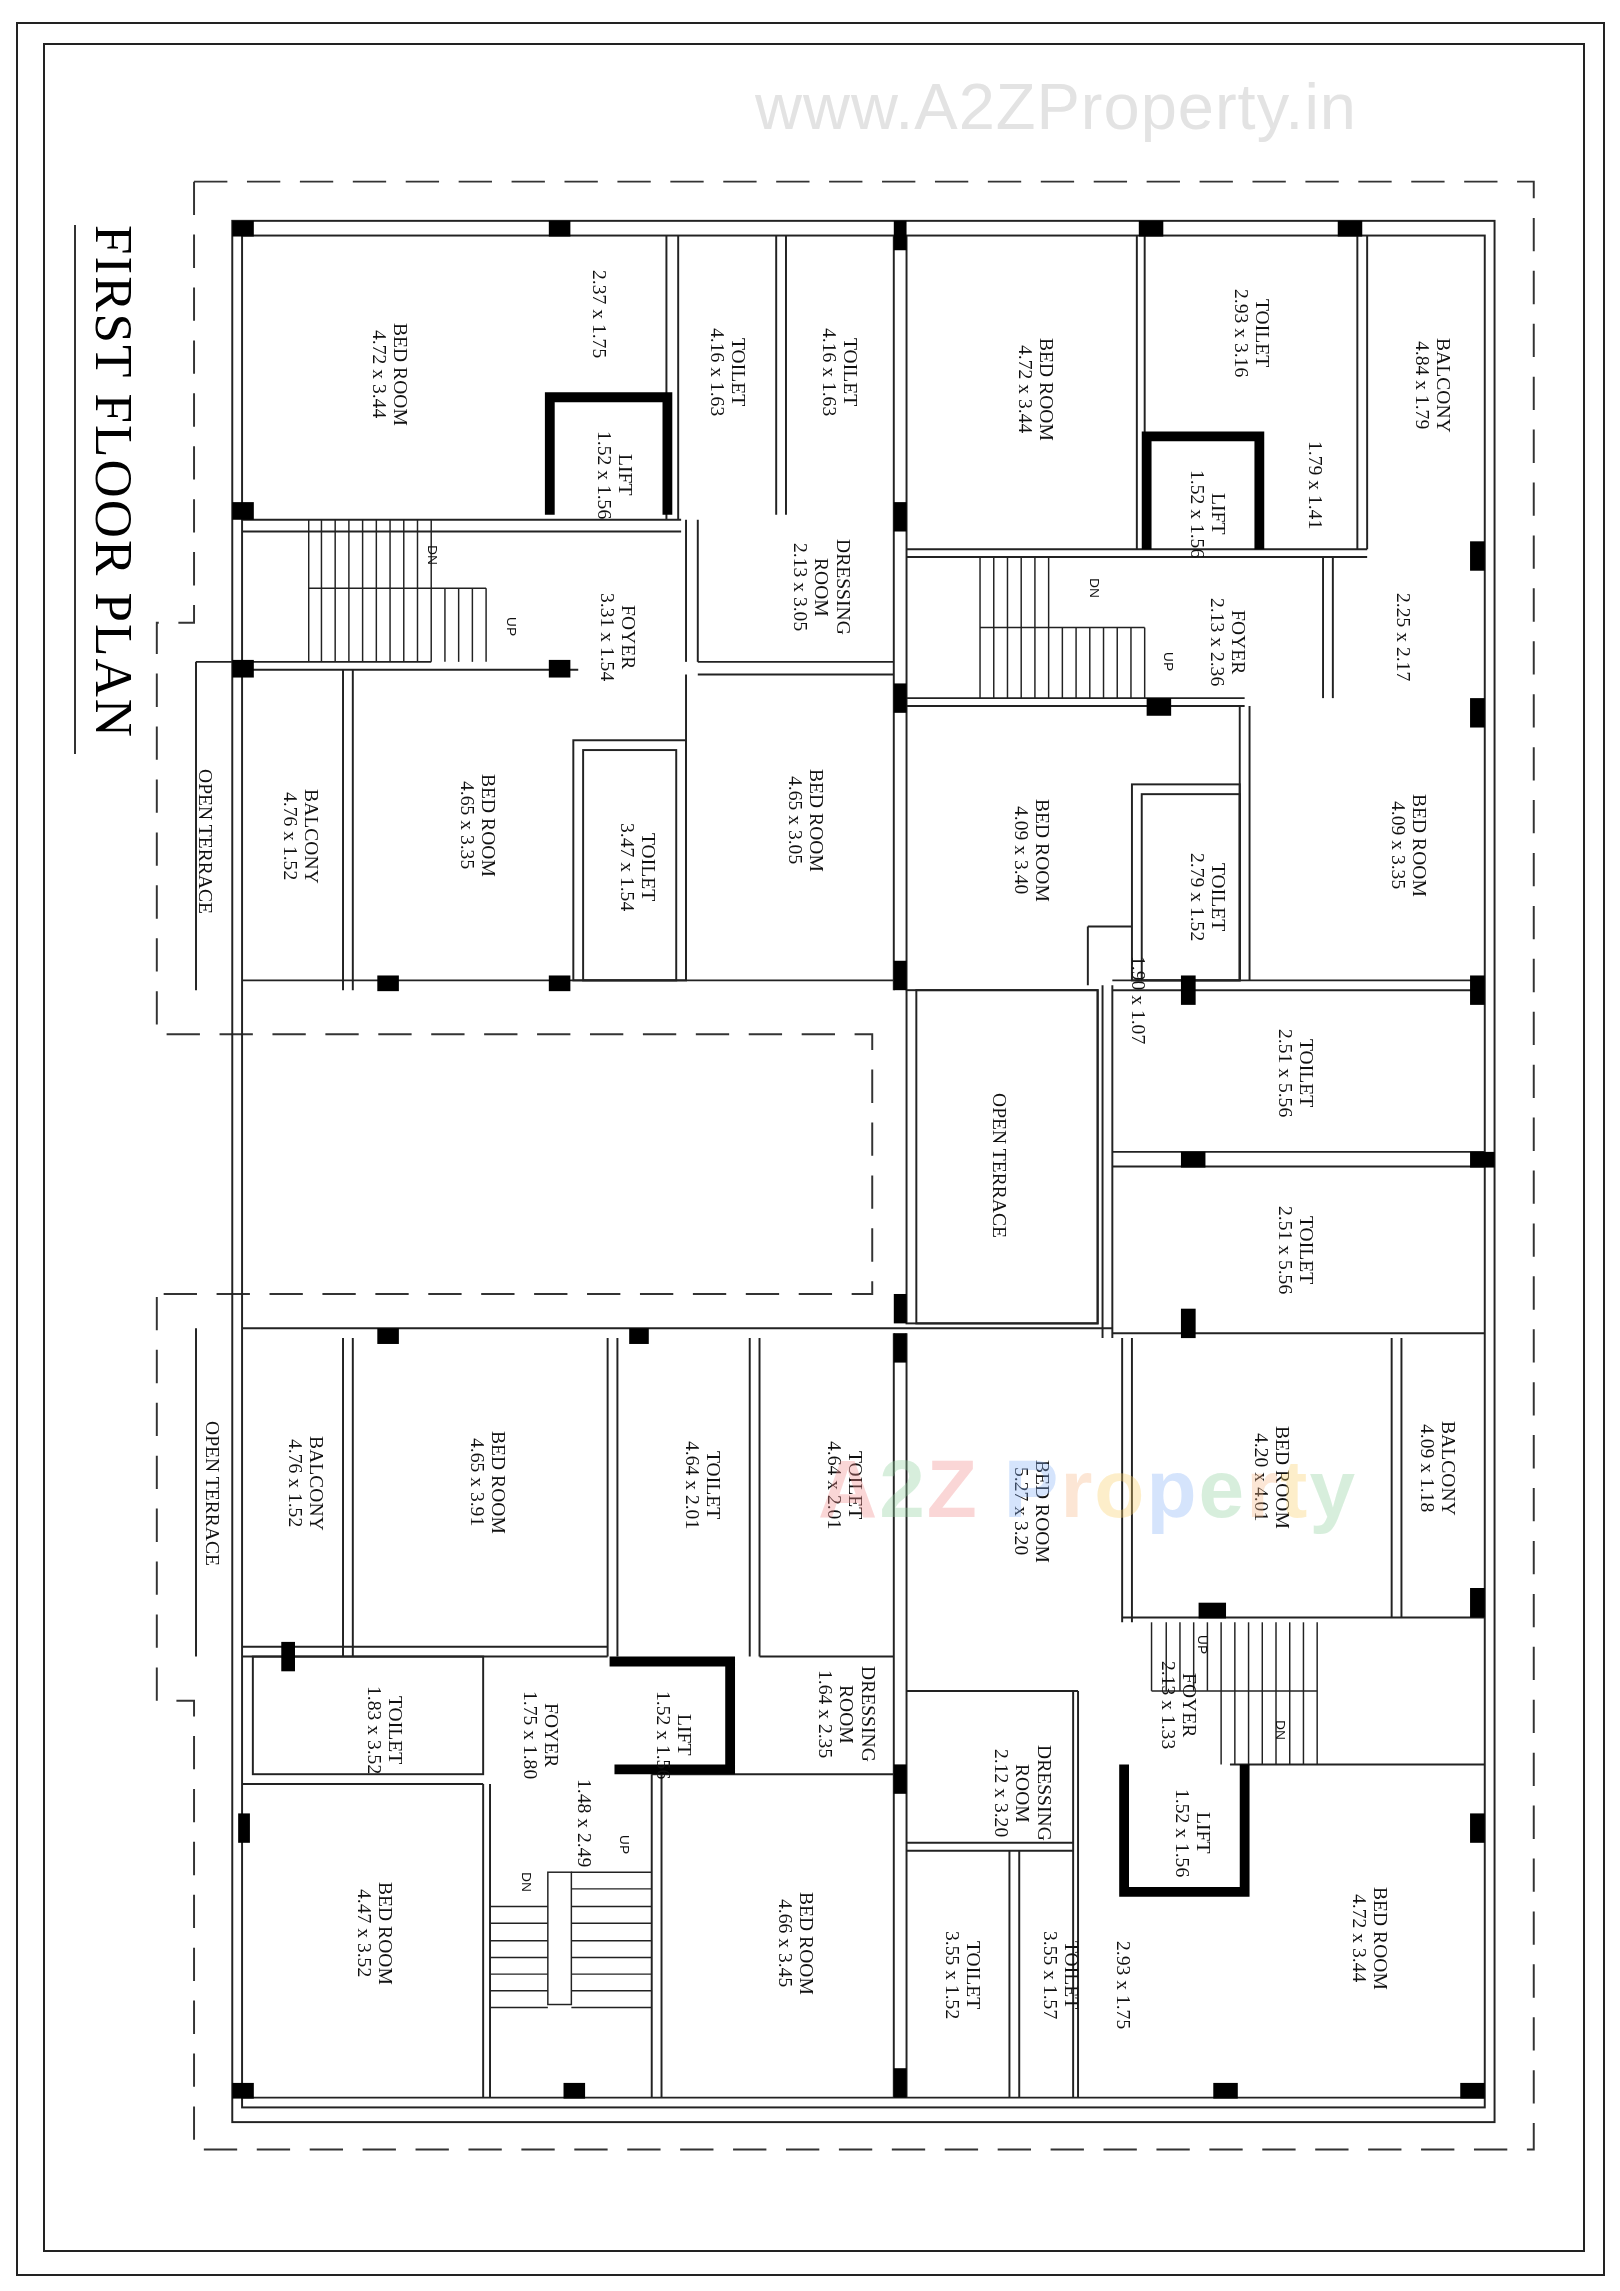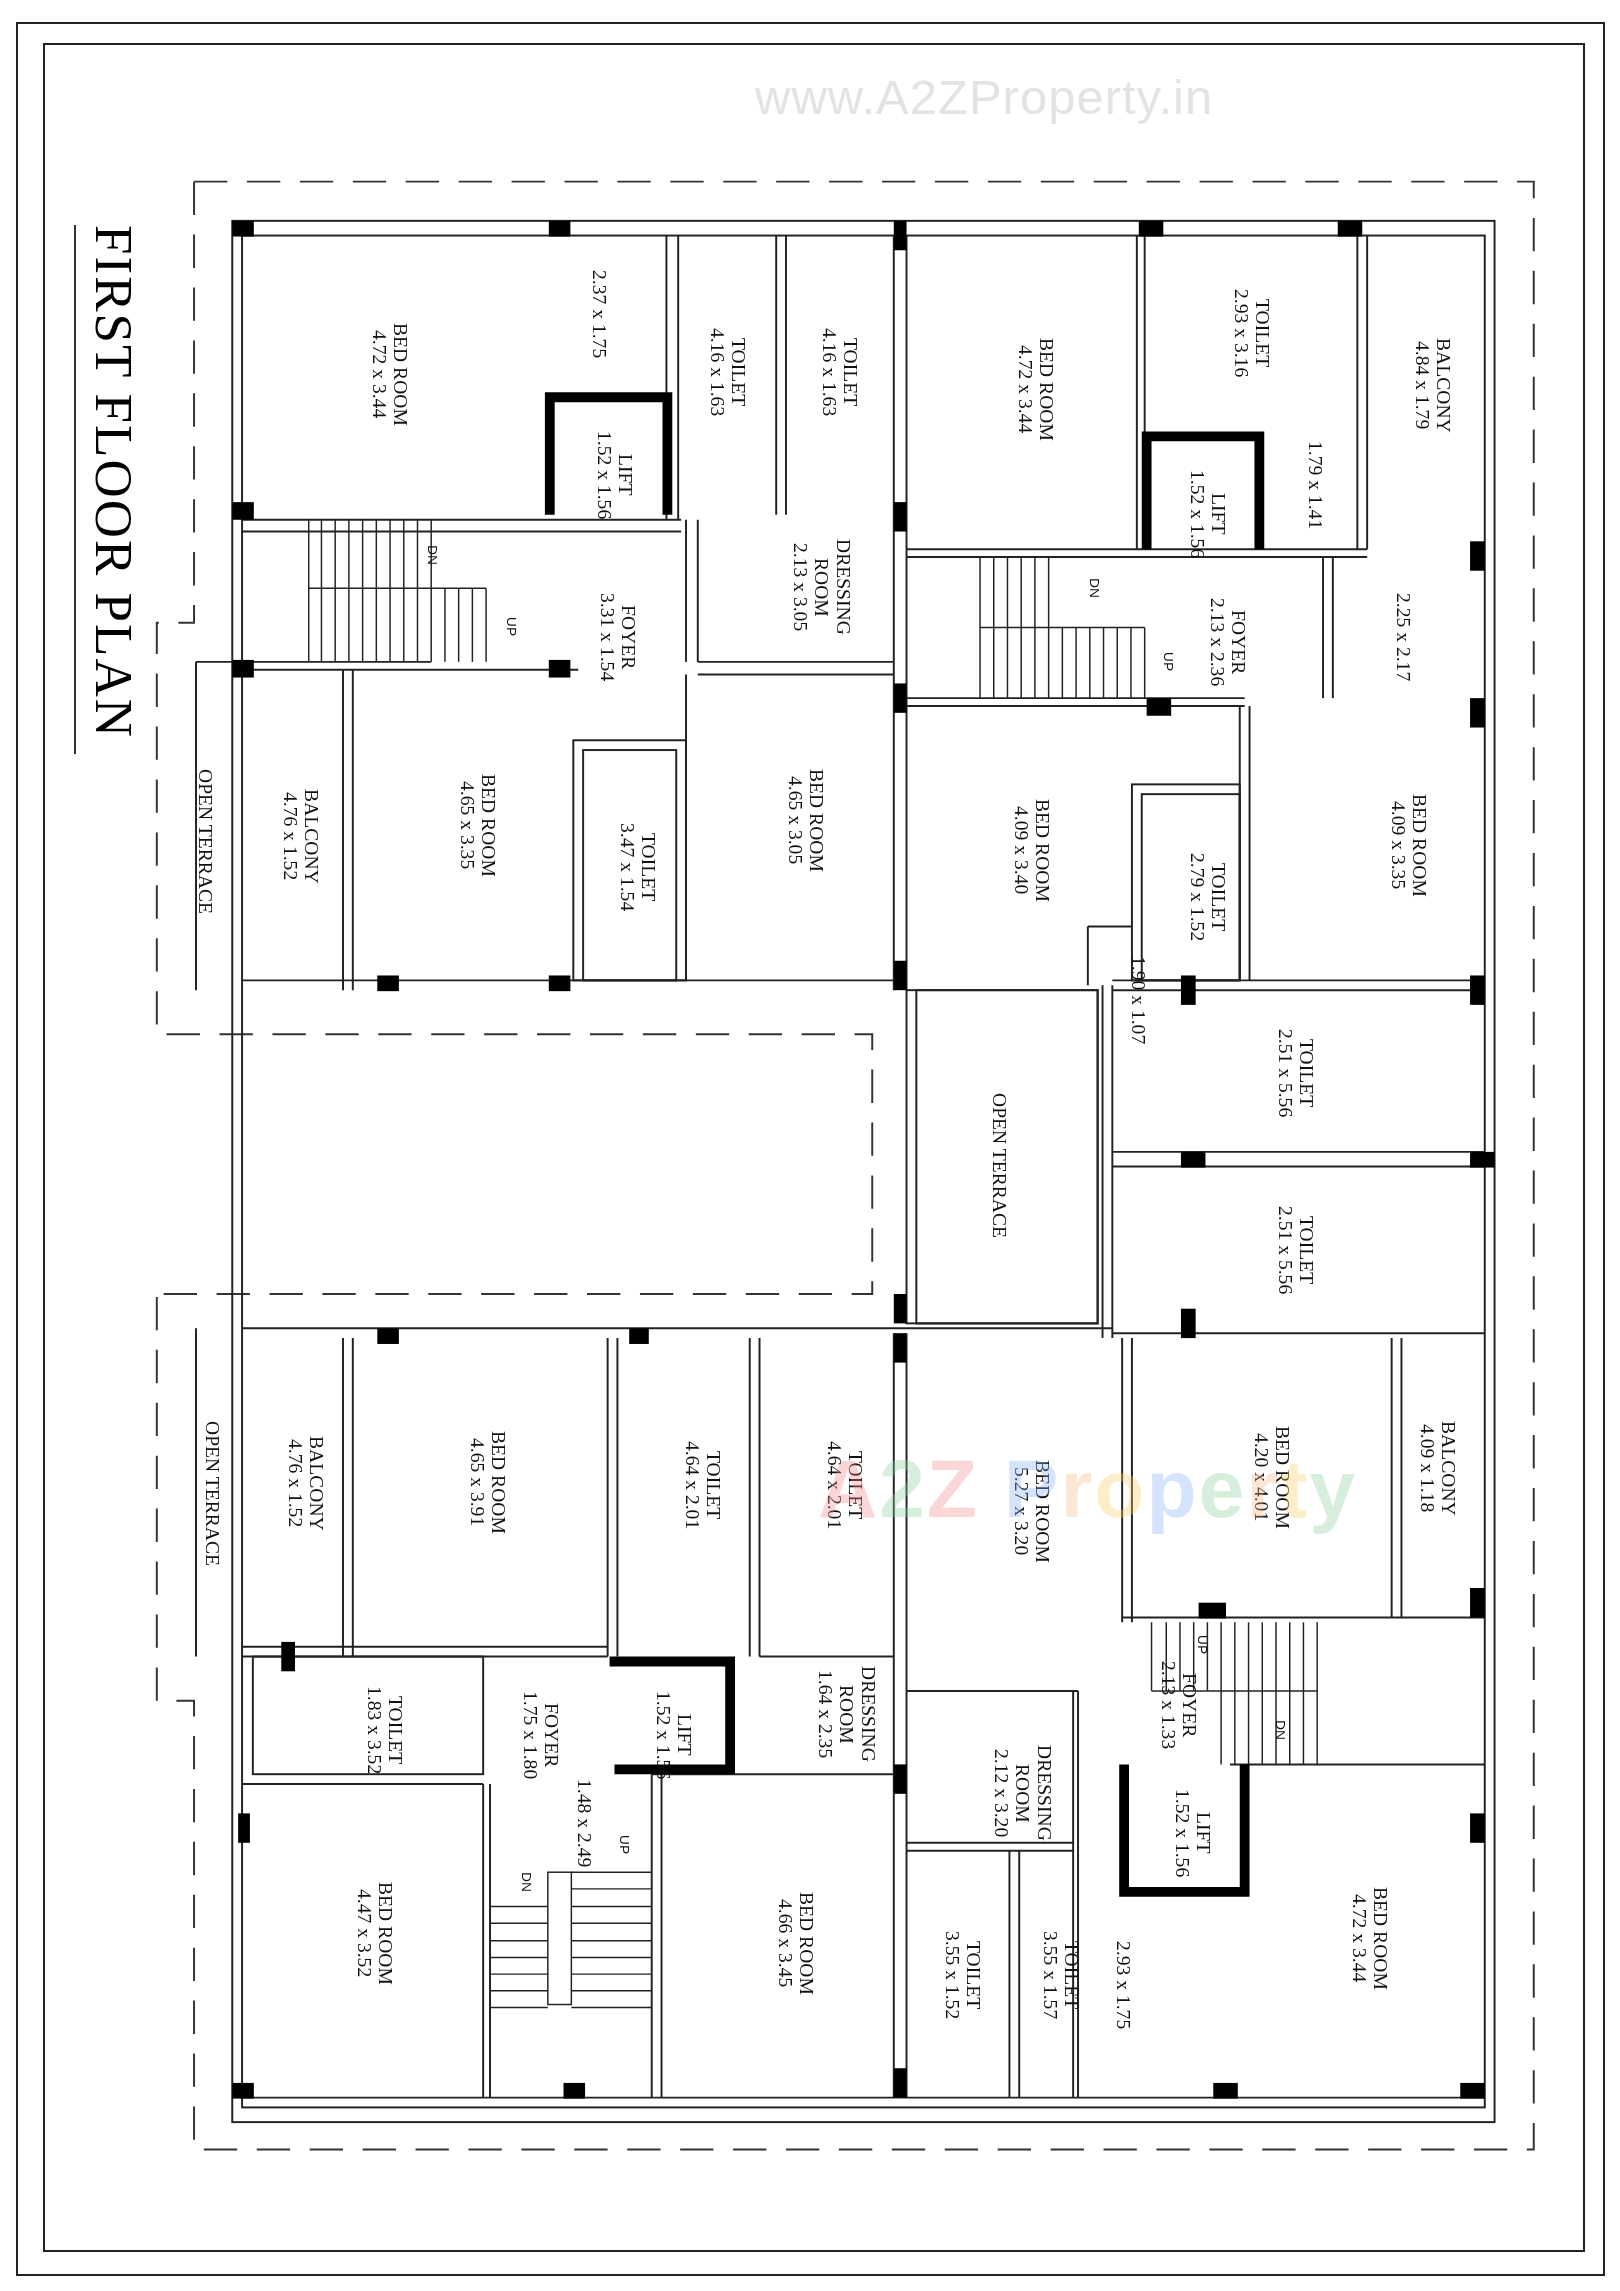--- a/index.html
+++ b/index.html
@@ -1,19 +1,19 @@
 <!DOCTYPE html>
 <html><head>
 <meta charset="utf-8">
 <style>
   html,body{margin:0;padding:0;background:#fff;}
   body{width:1620px;height:2292px;position:relative;overflow:hidden;font-family:"Liberation Serif","DejaVu Serif",serif;color:#111;}
   .frame-outer{position:absolute;left:15.7px;top:21.6px;width:1589px;height:2254px;border:2px solid #222;box-sizing:border-box;}
   .frame-inner{position:absolute;left:43px;top:43px;width:1542px;height:2209px;border:2px solid #222;box-sizing:border-box;}
-  .watermark-top{position:absolute;left:755px;top:69px;font-family:"Liberation Sans","DejaVu Sans",sans-serif;font-size:49px;color:#e3e3e3;letter-spacing:1px;text-align:right;}
+  .watermark-top{position:absolute;left:755px;top:69px;font-family:"Liberation Sans","DejaVu Sans",sans-serif;font-size:65px;color:#e3e3e3;letter-spacing:1px;text-align:right;}
   .title{position:absolute;left:84px;top:225px;writing-mode:vertical-rl;font-size:53px;letter-spacing:2px;color:#000;}
   .title-line{position:absolute;left:74px;top:225px;width:2px;height:529px;background:#333;}
   .plot{position:absolute;left:0;top:0;width:1620px;height:2292px;}
   .room-label{position:absolute;writing-mode:vertical-rl;font-size:19.6px;line-height:21.6px;text-align:center;color:#111;white-space:nowrap;}
   .room-label .name{display:block;}
   .wm-center{position:absolute;left:794px;top:1442px;font-family:"Liberation Sans","DejaVu Sans",sans-serif;font-weight:bold;font-size:82px;opacity:.35;letter-spacing:2px;white-space:nowrap;margin-left:24px;}
 </style>
 </head>
 <body>
 

